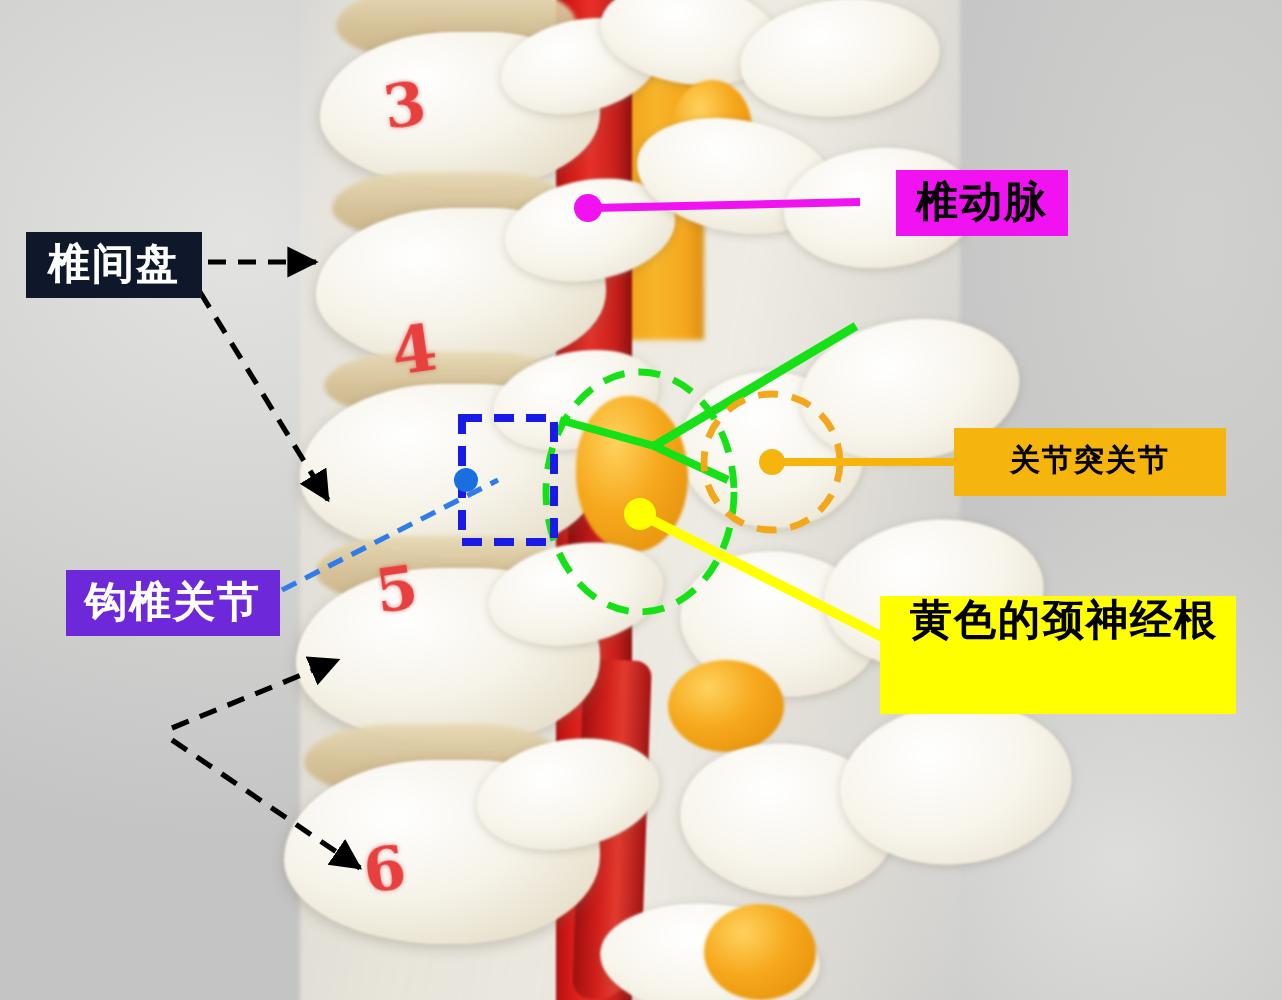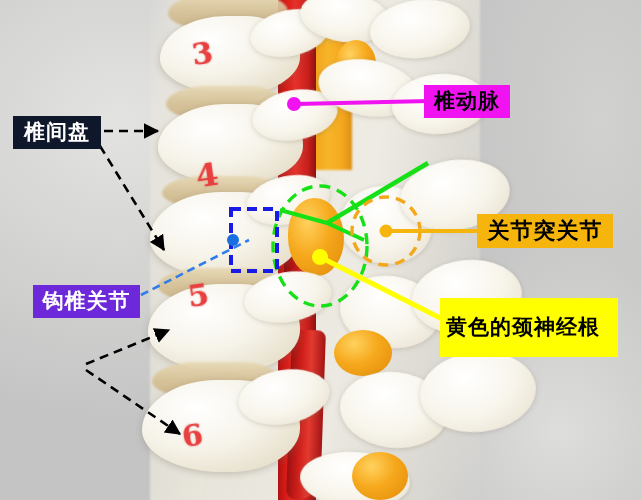--- a/index.html
+++ b/index.html
@@ -211,30 +211,30 @@
 
     <rect x="231" y="209" width="46" height="62" fill="none" stroke="#1a1ae6" stroke-width="4" stroke-dasharray="10,6"></rect>
     <line x1="141" y1="295" x2="249" y2="240" stroke="#2e7dea" stroke-width="2.6" stroke-dasharray="8,5"></line>
     <circle cx="233" cy="240" r="6" fill="#1a6fe0"></circle>
   </svg>
 
   <div class="lbl lbl-dark" style="left:13px;top:116px;width:88px;height:33px;font-size:21px;">
     <span>椎间盘</span>
   </div>
 
-  <div class="lbl lbl-magenta" style="left:424px;top:85px;width:86px;height:33px;font-size:21px;">
+  <div class="lbl lbl-magenta" style="left:448px;top:85px;width:86px;height:33px;font-size:21px;">
     <span>椎动脉</span>
   </div>
 
 
-  <div class="lbl lbl-orange" style="left:477px;top:214px;width:136px;height:34px;font-size:22px;justify-content:center;">
+  <div class="lbl lbl-orange" style="left:477px;top:214px;width:136px;height:34px;font-size:15px;justify-content:center;">
     <span>关节突关节</span>
   </div>
 
-  <div class="lbl lbl-yellow" style="left:440px;top:298px;width:178px;height:59px;font-size:21px;flex-direction:column;align-items:flex-start;padding-left:6px;box-sizing:border-box;justify-content:center;">
+  <div class="lbl lbl-yellow" style="left:440px;top:298px;width:178px;height:59px;font-size:21px;flex-direction:row;align-items:flex-start;padding-left:6px;box-sizing:border-box;justify-content:center;">
     <span>黄色的颈神经根</span>
   </div>
 
   <div class="lbl lbl-blue" style="left:33px;top:285px;width:107px;height:33px;font-size:21px;">
     <span>钩椎关节</span>
   </div>
 
 
 
 </div>

